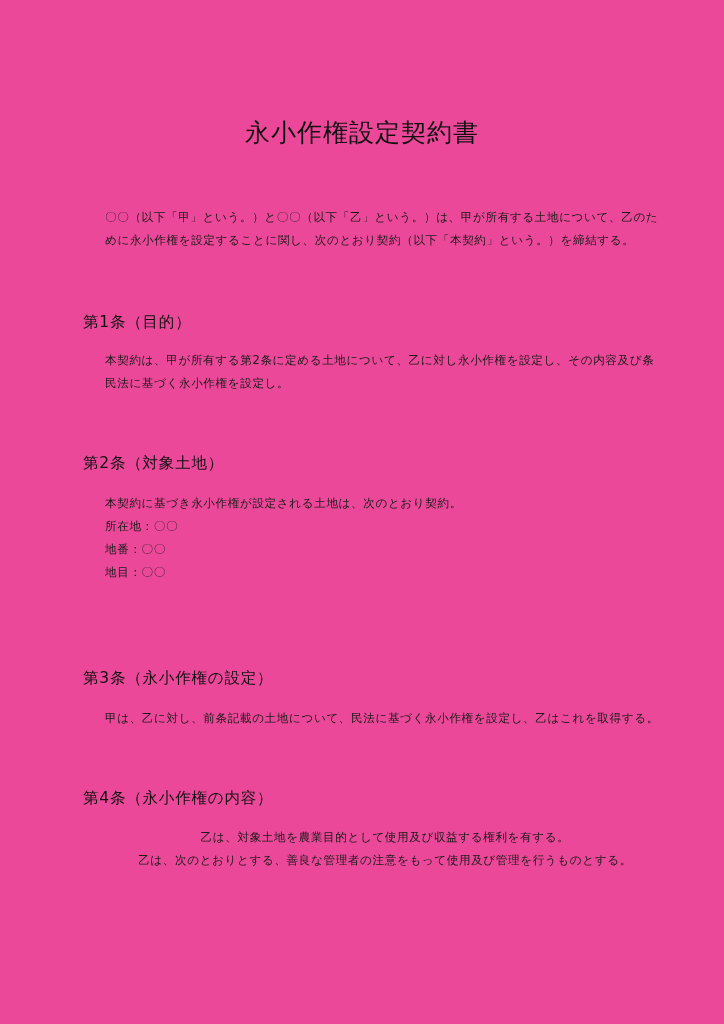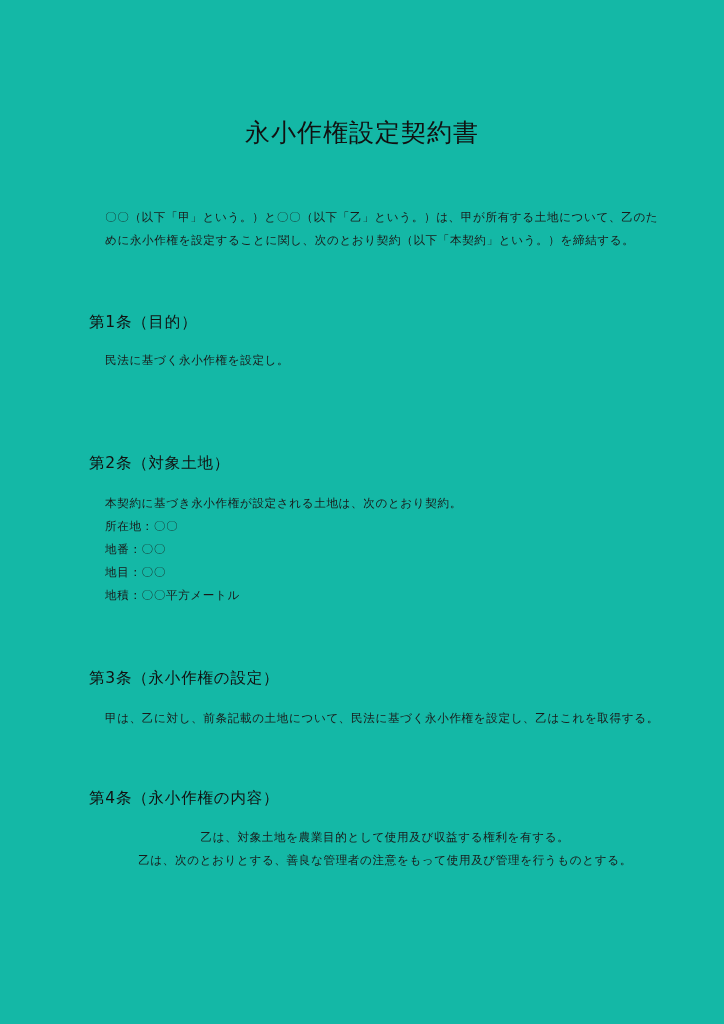--- a/index.html
+++ b/index.html
@@ -1,54 +1,54 @@
 <!DOCTYPE html>
 <html><head>
 <meta charset="utf-8">
 <style>
   html, body { margin: 0; padding: 0; background: #ffffff; }
   body {
     width: 724px; height: 1024px; position: relative; overflow: hidden;
     font-family: "DejaVu Sans", "Liberation Sans", sans-serif;
     color: #1a1a1a;
   }
-  .page { position: absolute; left: 0; top: 0; width: 724px; height: 1024px; background: #14b8a6; }
+  .page { position: absolute; left: 0; top: 0; width: 724px; height: 1024px; background: #ec4899; }
   .title {
     position: absolute; top: 116px; left: 0; width: 724px; text-align: center;
     font-size: 25px; letter-spacing: 1px; color: #111;
   }
   .para { position: absolute; left: 89px; width: 548px; font-size: 11.6px; line-height: 23px; letter-spacing: 0.6px; }
-  .heading { position: absolute; left: 89px; font-size: 15.5px; letter-spacing: 0.8px; color: #111; text-align: right; }
+  .heading { position: absolute; left: 83px; font-size: 15.5px; letter-spacing: 0.8px; color: #111; text-align: right; }
   .line { display: block; white-space: nowrap; margin-left: 16px; }
   .indent { padding-left: 28px; text-align: center; }
 </style>
 </head>
 <body>
 
 <div class="page">
 
   <div class="title">永小作権設定契約書</div>
 
   <div class="para" style="top:206px;">
     <span class="line">〇〇（以下「甲」という。）と〇〇（以下「乙」という。）は、甲が所有する土地について、乙のた</span>
     <span class="line">めに永小作権を設定することに関し、次のとおり契約（以下「本契約」という。）を締結する。</span>
   </div>
 
   <div class="heading" style="top:312px;">第1条（目的）</div>
   <div class="para" style="top:349px;">
+    <span class="line">本契約は、甲が所有する第2条に定める土地について、乙に対し永小作権を設定し、その内容及び条</span>
     <span class="line">民法に基づく永小作権を設定し。</span>
   </div>
 
   <div class="heading" style="top:453px;">第2条（対象土地）</div>
   <div class="para" style="top:492px;">
     <span class="line">本契約に基づき永小作権が設定される土地は、次のとおり契約。</span>
     <span class="line">所在地：〇〇</span>
     <span class="line">地番：〇〇</span>
     <span class="line">地目：〇〇</span>
-    <span class="line">地積：〇〇平方メートル</span>
   </div>
 
   <div class="heading" style="top:668px;">第3条（永小作権の設定）</div>
   <div class="para" style="top:707px; width:560px;">
     <span class="line">甲は、乙に対し、前条記載の土地について、民法に基づく永小作権を設定し、乙はこれを取得する。</span>
   </div>
 
   <div class="heading" style="top:788px;">第4条（永小作権の内容）</div>
   <div class="para" style="top:826px;">
     <span class="line indent">乙は、対象土地を農業目的として使用及び収益する権利を有する。</span>

